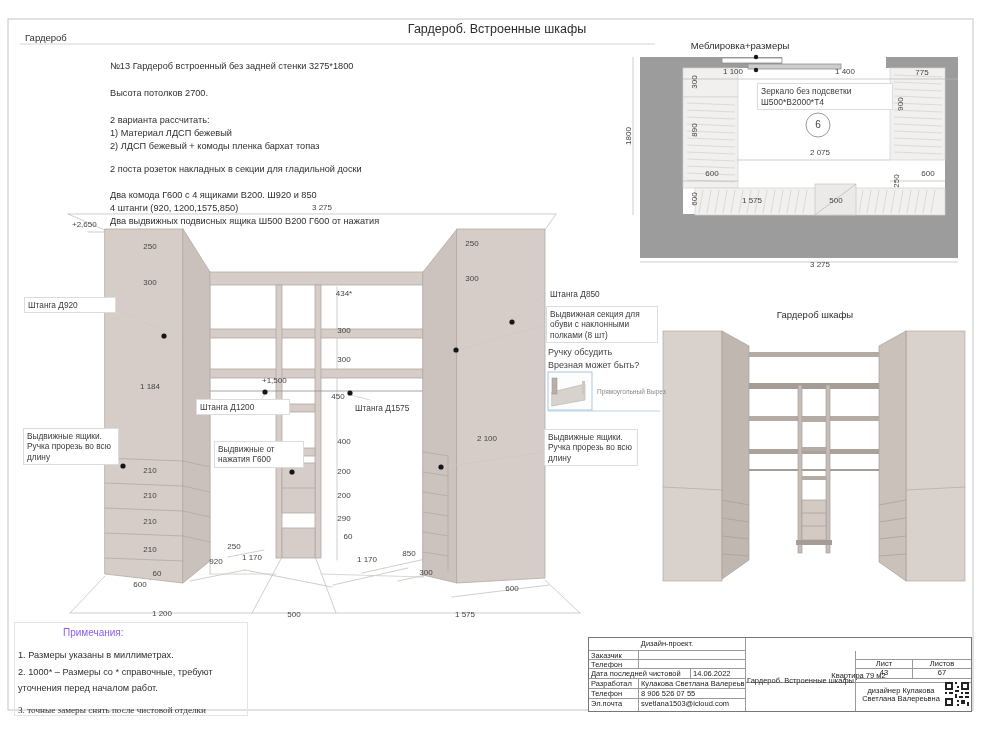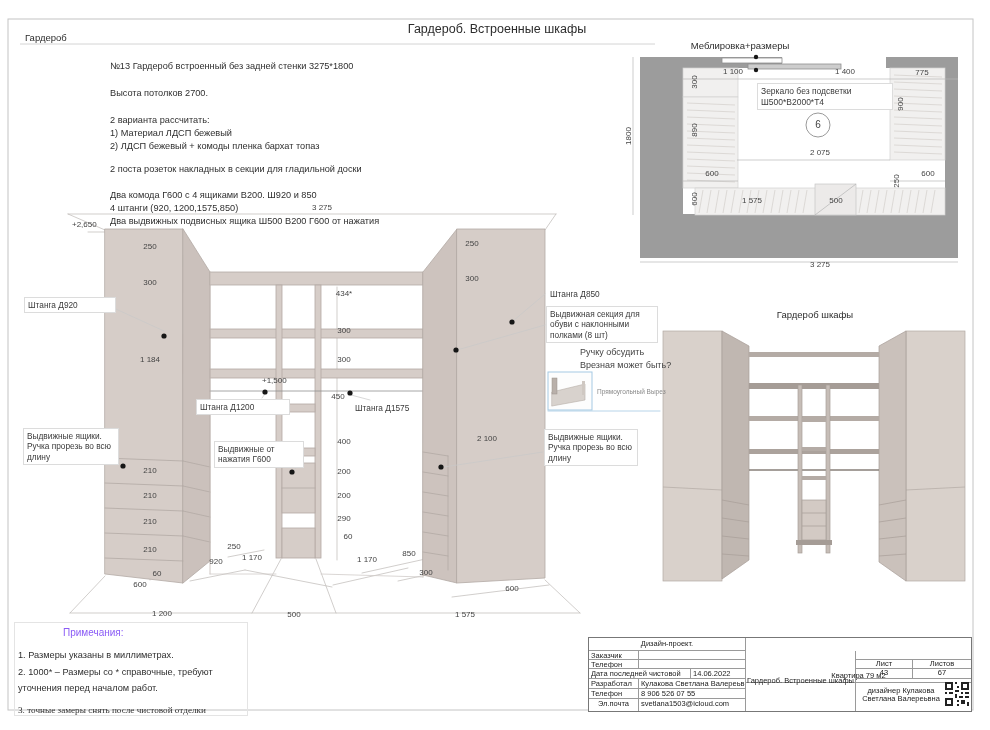--- a/index.html
+++ b/index.html
@@ -9,21 +9,21 @@
   .txt{position:absolute;z-index:2;}
   .t{position:absolute;font-size:8px;color:#444;white-space:nowrap;line-height:1;}
   .tc{transform:translateX(-50%);}
   .tv{transform:translate(-50%,-50%) rotate(-90deg);}
   .big{font-size:12.5px;color:#2c2c2c;}
   .tab{font-size:9.5px;color:#2c2c2c;}
   .spec{position:absolute;left:110px;font-size:9.2px;color:#2e2e2e;white-space:nowrap;line-height:1;}
   .box{position:absolute;background:#fff;border:1px solid #dcdcdc;padding:2px 3px;
        font-size:8.3px;line-height:1.25;color:#3a3a3a;z-index:2;}
   .nob{border:none;background:transparent;}
-  .sec{font-size:9px;line-height:1.2;margin-left:32px;}
+  .sec{font-size:9px;line-height:1.2;}
   .cap{position:absolute;font-size:6.5px;color:#8a8a8a;white-space:nowrap;}
   .notesbox{position:absolute;left:14px;top:622px;width:232px;height:92px;border:1px solid #e4e4e4;z-index:1;}
   .nheading{position:absolute;left:63px;top:627px;font-size:10px;color:#8b5cf6;}
   .nline{position:absolute;left:18px;font-size:9.2px;color:#2e2e2e;white-space:nowrap;}
   
   .tb{position:absolute;left:588px;top:637px;width:382px;height:73px;border:1px solid #777;
       background:#fff;z-index:3;font-size:7.5px;color:#222;}
   .cell{position:absolute;box-sizing:border-box;border-right:1px solid #9a9a9a;border-bottom:1px solid #9a9a9a;
         overflow:hidden;line-height:1.1;padding:1px 2px;white-space:nowrap;}
   .cc{display:flex;align-items:center;justify-content:center;text-align:center;padding:0;}
@@ -267,21 +267,21 @@
   <div class="spec" style="top:142px;">2) ЛДСП бежевый + комоды пленка бархат топаз</div>
   <div class="spec" style="top:165px;">2 поста розеток накладных в секции для гладильной доски</div>
   <div class="spec" style="top:191px;">Два комода Г600 с 4 ящиками В200. Ш920 и 850</div>
   <div class="spec" style="top:204px;">4 штанги (920, 1200,1575,850)</div>
   <div class="spec" style="top:217px;">Два выдвижных подвисных ящика Ш500 В200 Г600 от нажатия</div>
 
   <div class="t tc" style="left:322px;top:204px;">3 275</div>
   <div class="t" style="left:72px;top:221px;">+2,650</div>
   <div class="t tc" style="left:150px;top:243px;">250</div>
   <div class="t tc" style="left:150px;top:279px;">300</div>
-  <div class="t tc" style="left:150px;top:356px;">1 184</div>
+  <div class="t tc" style="left:150px;top:383px;">1 184</div>
   <div class="t tc" style="left:150px;top:467px;">210</div>
   <div class="t tc" style="left:150px;top:492px;">210</div>
   <div class="t tc" style="left:150px;top:518px;">210</div>
   <div class="t tc" style="left:150px;top:546px;">210</div>
   <div class="t tc" style="left:157px;top:570px;">60</div>
   <div class="t tc" style="left:140px;top:581px;">600</div>
   <div class="t tc" style="left:344px;top:290px;">434*</div>
   <div class="t tc" style="left:344px;top:327px;">300</div>
   <div class="t tc" style="left:344px;top:356px;">300</div>
   <div class="t tc" style="left:338px;top:393px;">450</div>
@@ -356,21 +356,21 @@
   <div class="cell" style="left:0;top:13px;width:50px;height:9px;">Заказчик</div>
   <div class="cell" style="left:50px;top:13px;width:107px;height:9px;"></div>
   <div class="cell" style="left:0;top:22px;width:50px;height:9px;">Телефон</div>
   <div class="cell" style="left:50px;top:22px;width:107px;height:9px;"></div>
   <div class="cell" style="left:0;top:31px;width:102px;height:10px;">Дата последней чистовой</div>
   <div class="cell" style="left:102px;top:31px;width:55px;height:10px;">14.06.2022</div>
   <div class="cell" style="left:0;top:41px;width:50px;height:10px;">Разработал</div>
   <div class="cell" style="left:50px;top:41px;width:107px;height:10px;">Кулакова Светлана Валереьвна</div>
   <div class="cell" style="left:0;top:51px;width:50px;height:10px;">Телефон</div>
   <div class="cell" style="left:50px;top:51px;width:107px;height:10px;">8 906 526 07 55</div>
-  <div class="cell" style="left:0;top:61px;width:50px;height:12px;border-bottom:none;text-align:center;">Эл.почта</div>
+  <div class="cell" style="left:0;top:61px;width:50px;height:12px;border-bottom:none;">Эл.почта</div>
   <div class="cell" style="left:50px;top:61px;width:107px;height:12px;border-bottom:none;">svetlana1503@icloud.com</div>
 
   <div class="cell cc" style="left:157px;top:13px;width:110px;height:60px;border-bottom:none;white-space:normal;">Гардероб. Встроенные шкафы</div>
 
   <div class="cell" style="left:267px;top:13px;width:115px;height:9px;border-right:none;"></div>
   <div class="cell cc" style="left:267px;top:22px;width:57px;height:9px;">Лист</div>
   <div class="cell cc" style="left:324px;top:22px;width:58px;height:9px;border-right:none;">Листов</div>
   <div class="cell cc" style="left:267px;top:31px;width:57px;height:10px;">43</div>
   <div class="cell cc" style="left:324px;top:31px;width:58px;height:10px;border-right:none;">67</div>
   <div class="cell" style="left:267px;top:41px;width:115px;height:32px;border-right:none;border-bottom:none;">

